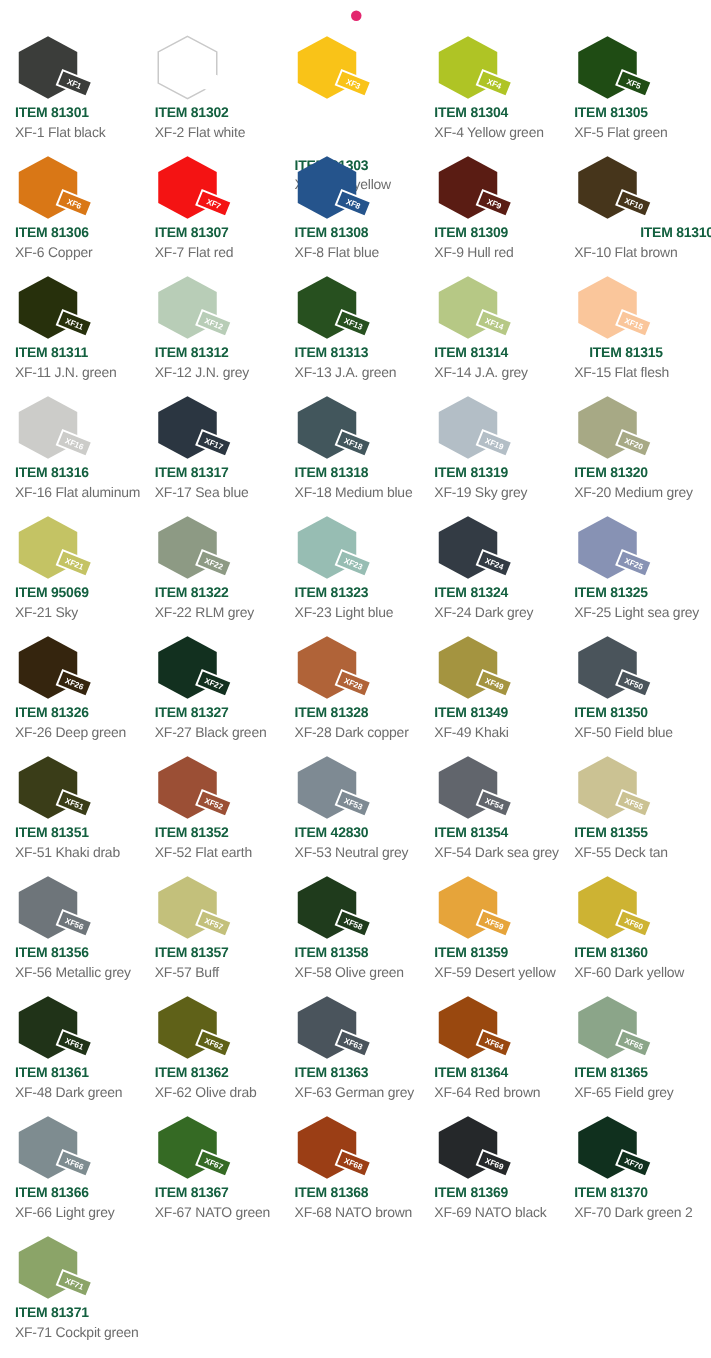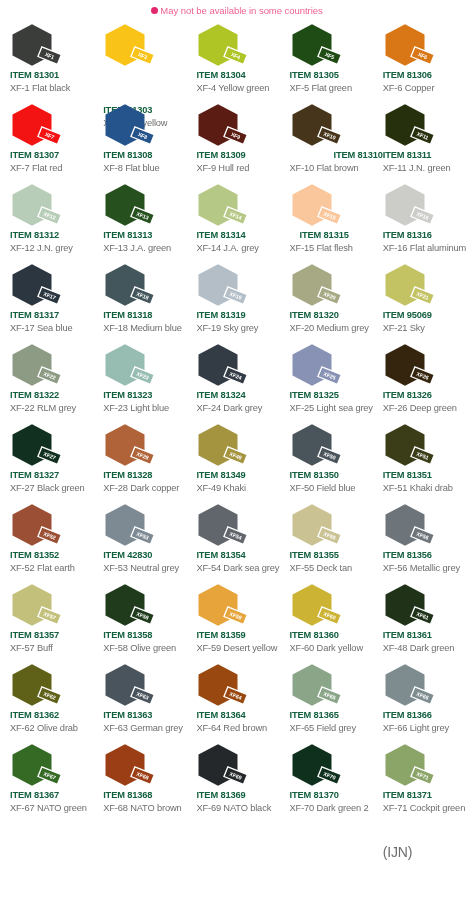--- a/index.html
+++ b/index.html
@@ -114,21 +114,20 @@
     letter-spacing: -0.15px;
     width: 95px;
     margin-top: 32px;
   }
 </style>
 </head>
 <body>
 
 <div class="note">
   <span class="note-dot" style="background: rgb(227, 39, 111);"></span>
-  <span class="note-text" style="color: rgb(240, 98, 146);">May not be available in some countries</span>
 </div>
 
 <div class="grid">
     <div class="cell">
       <div class="jar">
         <div class="jar-body">
           <svg width="44" height="44" viewBox="0 0 44 44">
             <path d="M22 1.2 L41.5 11.6 L41.5 32.4 L22 42.8 L2.5 32.4 L2.5 11.6 Z" fill="#3b3d3a" stroke="none" stroke-width="0"></path>
           </svg>
         </div>
@@ -141,20 +140,39 @@
           </svg>
         </div>
       </div>
       <div class="item-code" style="color: rgb(19, 96, 63);">ITEM 81301</div>
       <div class="item-name" style="color: rgb(109, 109, 109);">XF-1 Flat black</div>
     </div>
     <div class="cell">
       <div class="jar">
         <div class="jar-body">
           <svg width="44" height="44" viewBox="0 0 44 44">
+            <path d="M22 1.2 L41.5 11.6 L41.5 32.4 L22 42.8 L2.5 32.4 L2.5 11.6 Z" fill="#ffffff" stroke="#c9c9c9" stroke-width="1"></path>
+          </svg>
+        </div>
+        <div class="jar-tag">
+          <svg width="26" height="20" viewBox="0 0 26 20">
+            <g transform="rotate(22 13 10)">
+              <rect x="2" y="4.5" width="21" height="10.5" fill="#ffffff" stroke="#ffffff" stroke-width="1.3"></rect>
+              <text class="tag-letters" x="12.5" y="11.9" fill="#ffffff" text-anchor="middle">XF2</text>
+            </g>
+          </svg>
+        </div>
+      </div>
+      <div class="item-code" style="color: rgb(19, 96, 63);">ITEM 81302</div>
+      <div class="item-name" style="color: rgb(109, 109, 109);">XF-2 Flat white</div>
+    </div>
+    <div class="cell">
+      <div class="jar">
+        <div class="jar-body">
+          <svg width="44" height="44" viewBox="0 0 44 44">
             <path d="M22 1.2 L41.5 11.6 L41.5 32.4 L22 42.8 L2.5 32.4 L2.5 11.6 Z" fill="#f9c318" stroke="none" stroke-width="0"></path>
           </svg>
         </div>
         <div class="jar-tag">
           <svg width="26" height="20" viewBox="0 0 26 20">
             <g transform="rotate(22 13 10)">
               <rect x="2" y="4.5" width="21" height="10.5" fill="#f9c318" stroke="#ffffff" stroke-width="1.3"></rect>
               <text class="tag-letters" x="12.5" y="11.9" fill="#ffffff" text-anchor="middle">XF3</text>
             </g>
           </svg>

